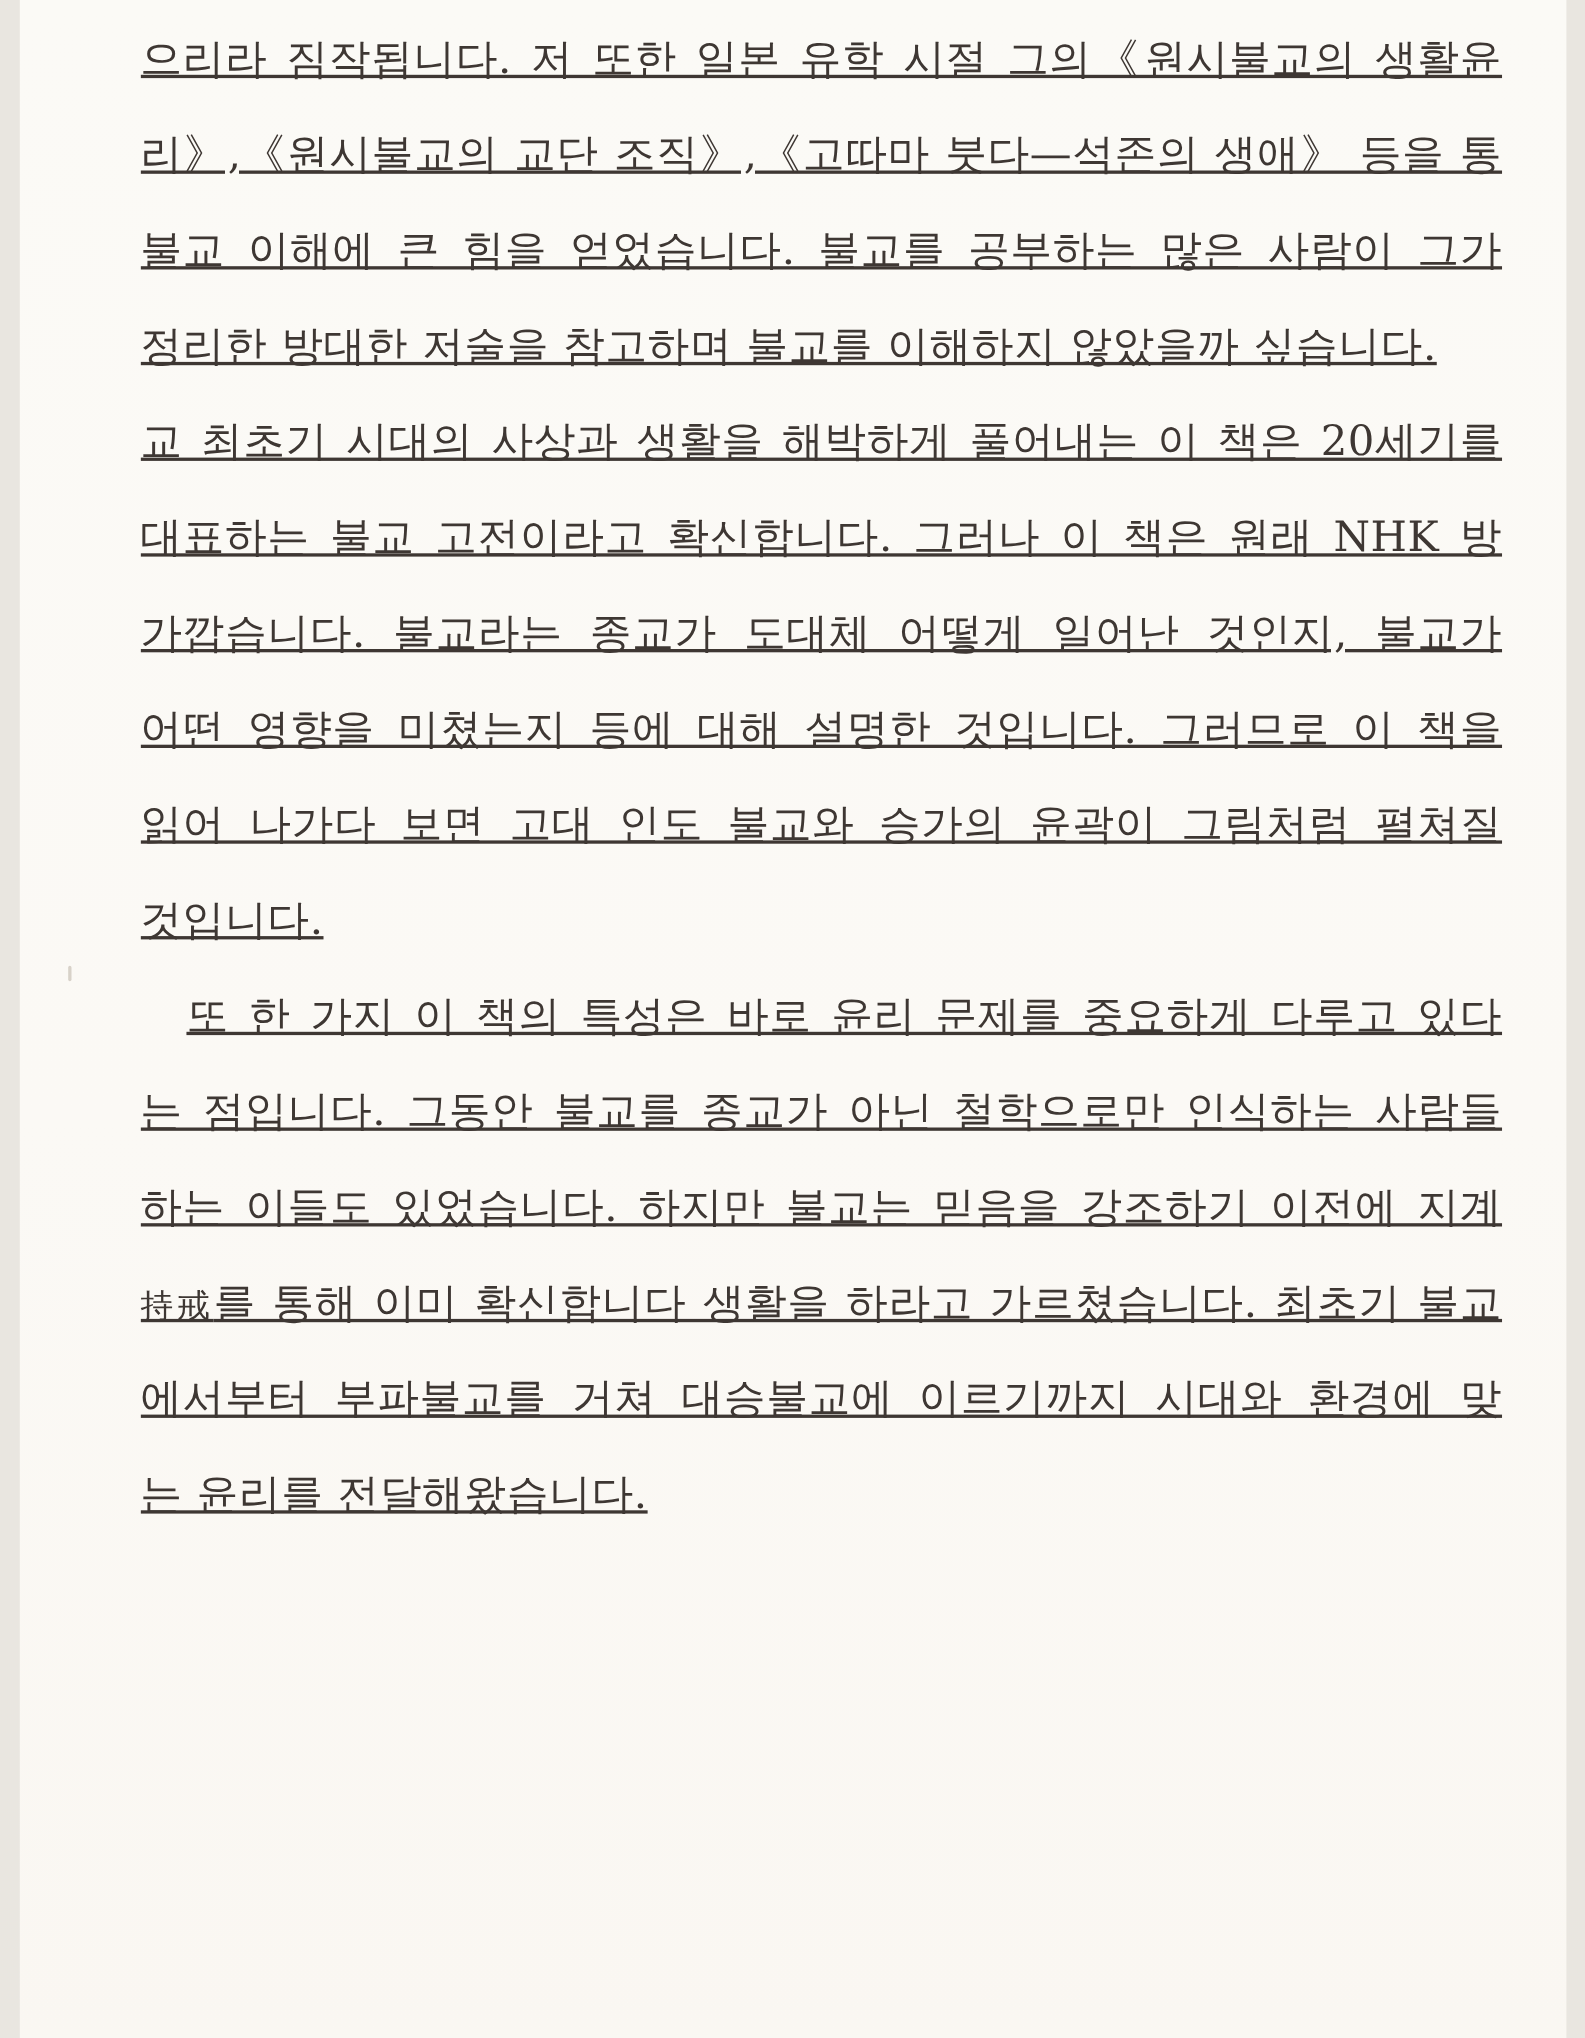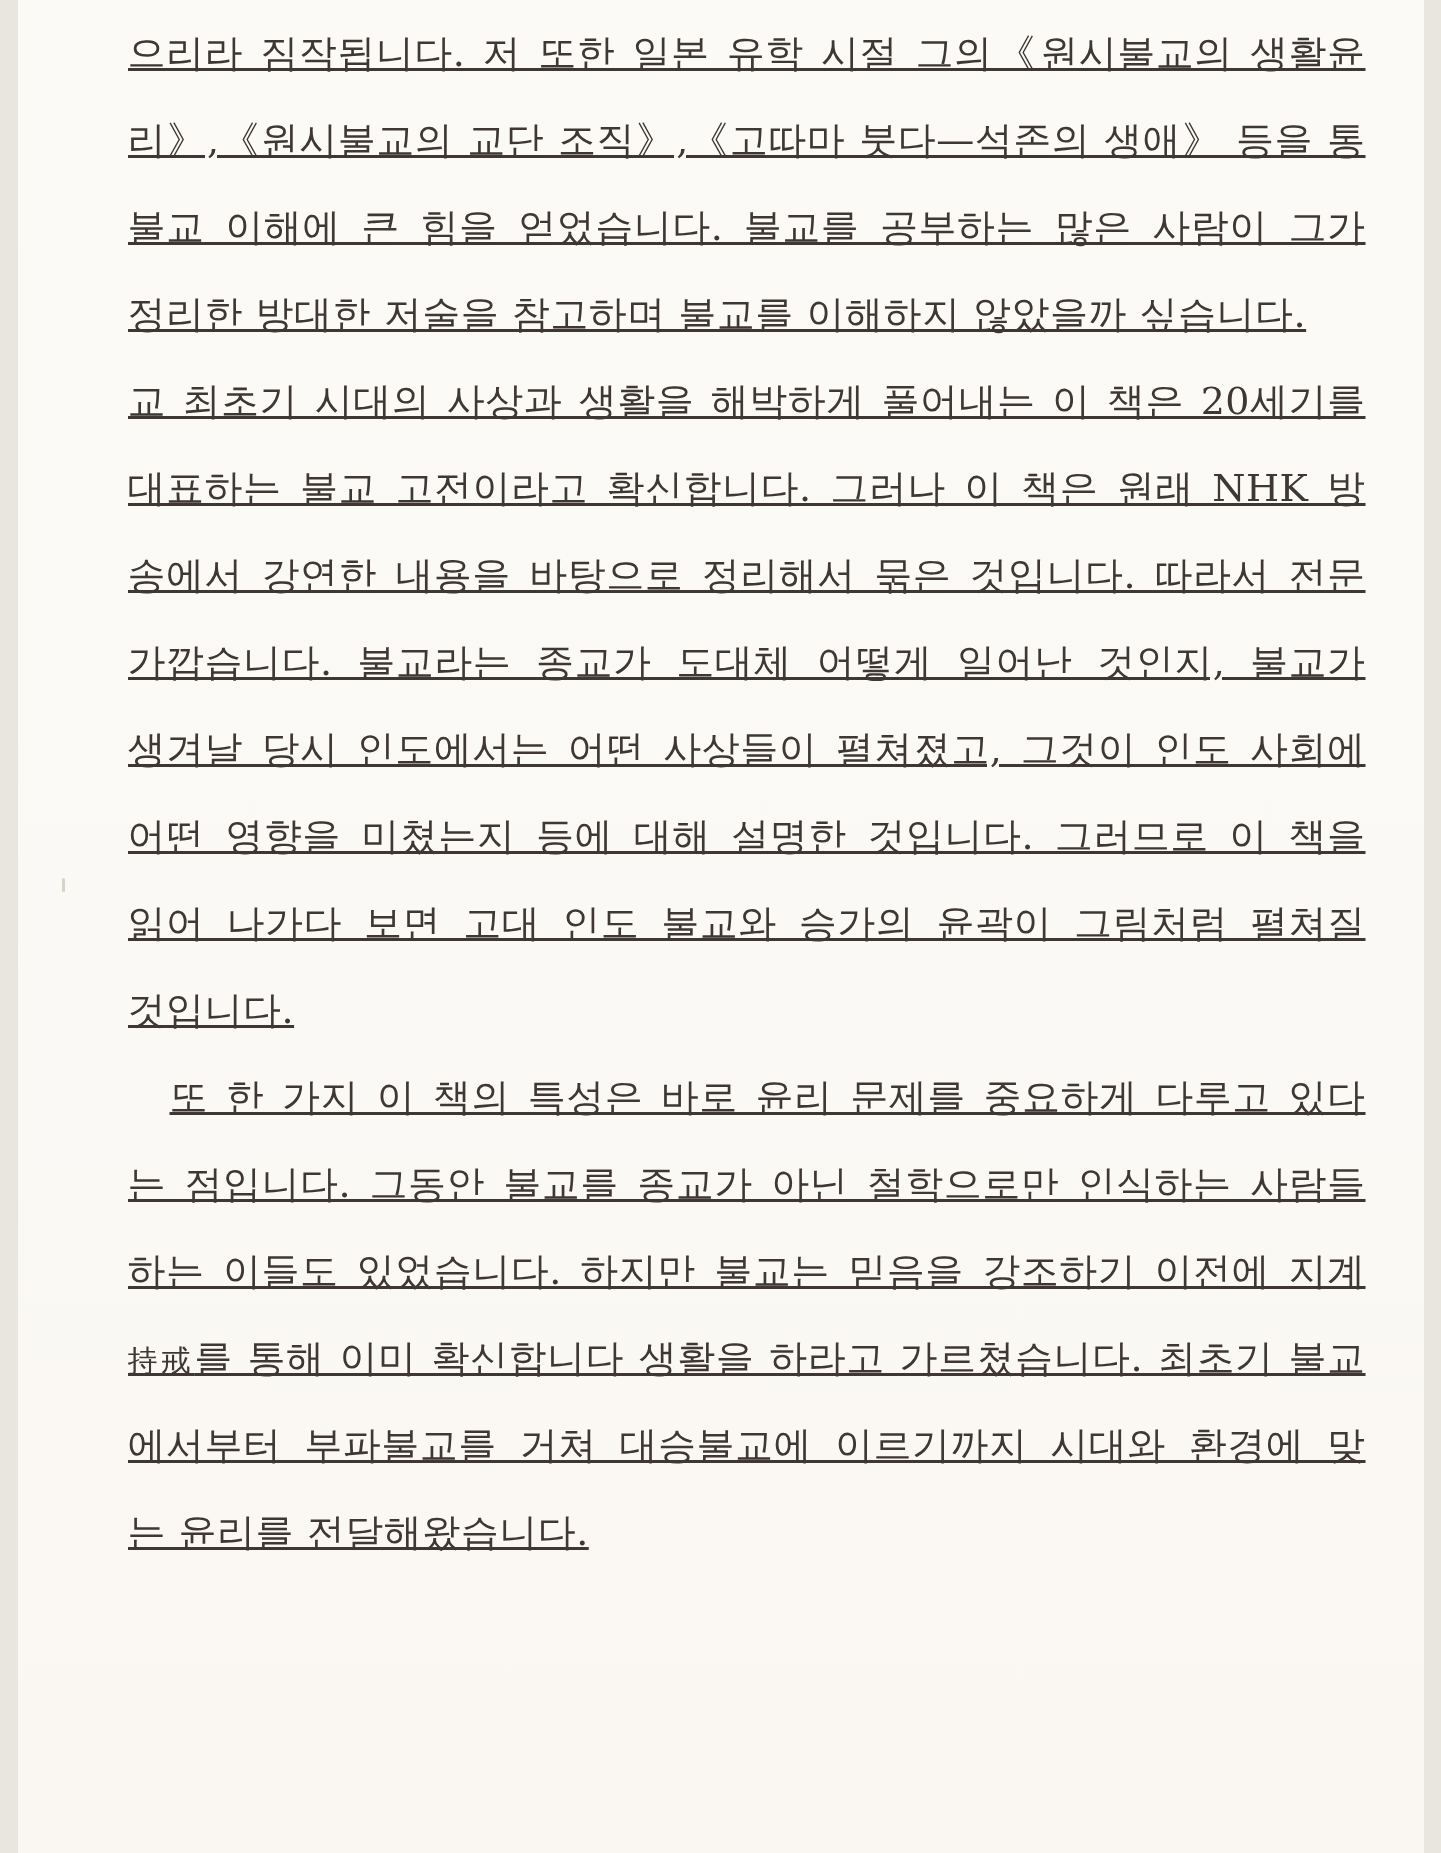--- a/index.html
+++ b/index.html
@@ -66,23 +66,21 @@
     <div>
       <div class="line">으리라 짐작됩니다. 저 또한 일본 유학 시절 그의《원시불교의 생활윤</div>
       <div class="line">리》,《원시불교의 교단 조직》,《고따마 붓다—석존의 생애》 등을 통해</div>
       <div class="line">불교 이해에 큰 힘을 얻었습니다. 불교를 공부하는 많은 사람이 그가</div>
       <div class="line para-end">정리한 방대한 저술을 참고하며 불교를 이해하지 않았을까 싶습니다.</div>
     </div>
 
     <div>
       <div class="line">교 최초기 시대의 사상과 생활을 해박하게 풀어내는 이 책은 20세기를</div>
       <div class="line">대표하는 불교 고전이라고 확신합니다. 그러나 이 책은 원래 NHK 방</div>
-      <div class="line">송에서 강연한 내용을 바탕으로 정리해서 묶은 것입니다. 따라서 전문</div>
       <div class="line">가깝습니다. 불교라는 종교가 도대체 어떻게 일어난 것인지, 불교가</div>
-      <div class="line">생겨날 당시 인도에서는 어떤 사상들이 펼쳐졌고, 그것이 인도 사회에</div>
       <div class="line">어떤 영향을 미쳤는지 등에 대해 설명한 것입니다. 그러므로 이 책을</div>
       <div class="line">읽어 나가다 보면 고대 인도 불교와 승가의 윤곽이 그림처럼 펼쳐질</div>
       <div class="line para-end">것입니다.</div>
     </div>
 
     <div>
       <div class="line indent">또 한 가지 이 책의 특성은 바로 윤리 문제를 중요하게 다루고 있다</div>
       <div class="line">는 점입니다. 그동안 불교를 종교가 아닌 철학으로만 인식하는 사람들</div>
       <div class="line">하는 이들도 있었습니다. 하지만 불교는 믿음을 강조하기 이전에 지계</div>
       <div class="line">

